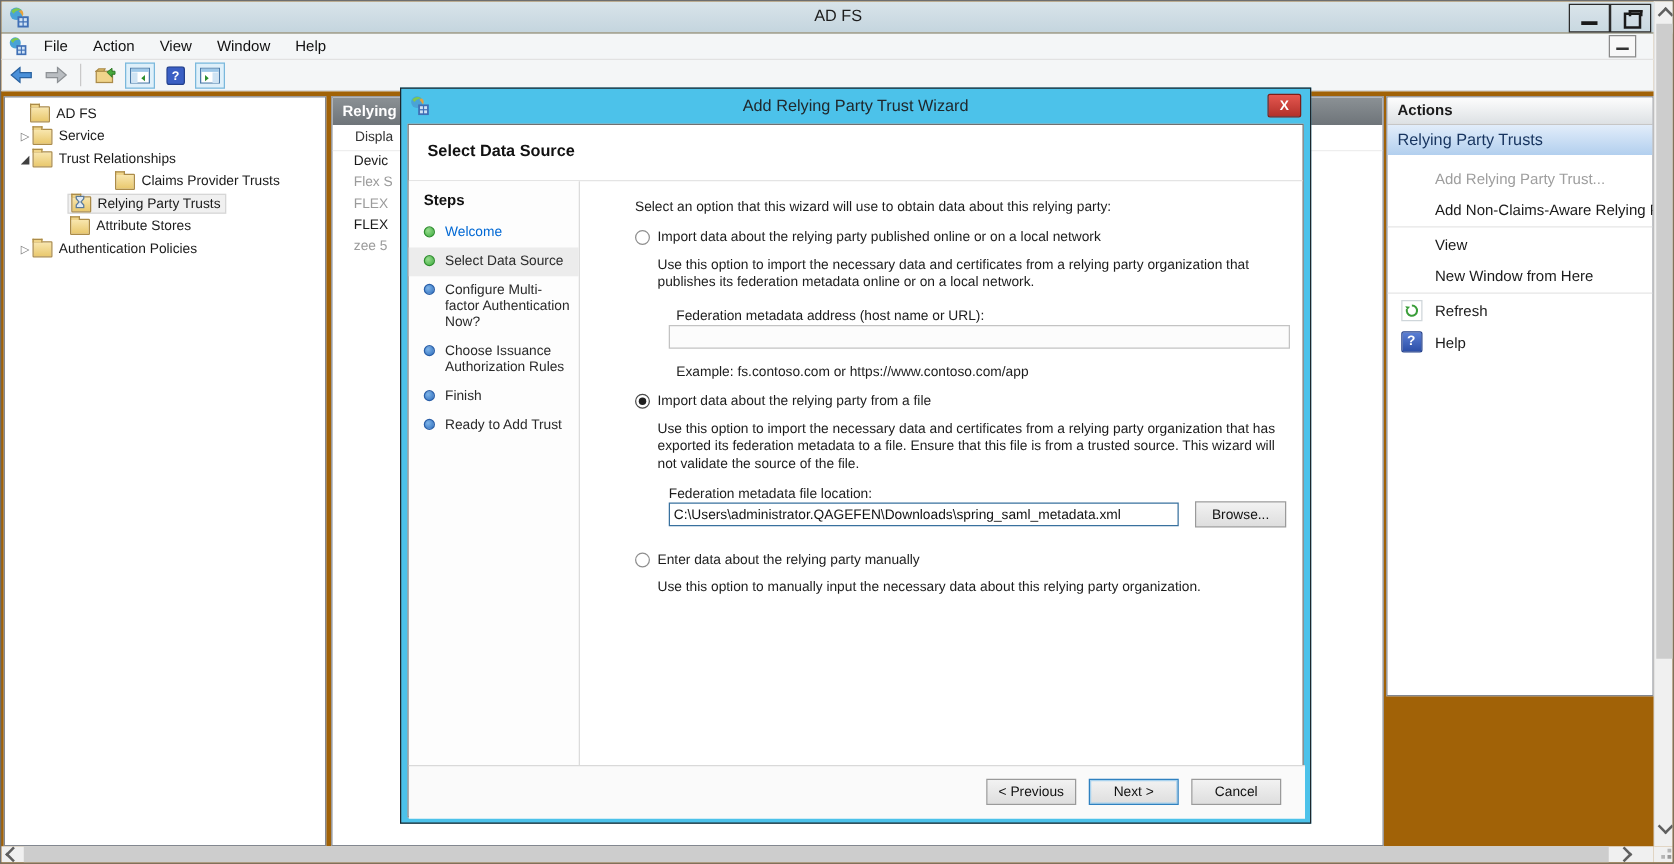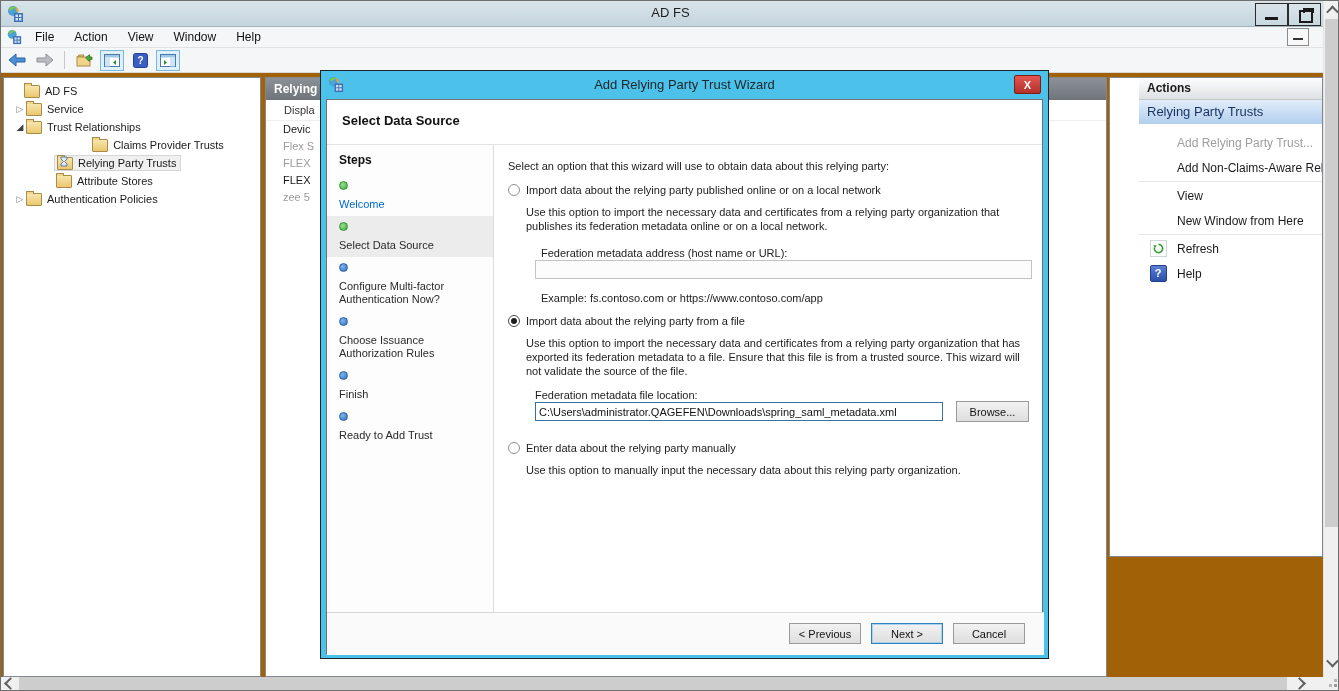--- a/index.html
+++ b/index.html
@@ -35,21 +35,21 @@
   .exp{width:12px;text-align:center;color:#7a7a7a;font-size:9px;flex:none;}
   .exp.open{color:#404040;}
   .folder{width:14px;height:11px;background:linear-gradient(#f8e6ae,#e9c86d);border:1px solid #ab8b49;border-radius:1px;position:relative;display:inline-block;flex:none;margin-right:5px;}
   .folder::before{content:"";position:absolute;top:-3px;left:-1px;width:6px;height:2px;background:#efd489;border:1px solid #ab8b49;border-bottom:none;}
   .selbox{display:flex;align-items:center;background:#f0f0f0;border:1px solid #d6d6d6;padding:0 4px 0 2px;height:16px;box-sizing:border-box;}
   .mid-pane{position:absolute;left:264px;top:76px;width:842px;height:600px;background:#fff;border:1px solid #828790;box-sizing:border-box;overflow:hidden;}
   .mid-hdr{height:22px;background:linear-gradient(#8b9195,#6e7479);color:#fff;font-weight:bold;font-size:12px;line-height:22px;padding-left:8px;}
   .col-hdr{height:20px;line-height:20px;padding-left:18px;font-size:11px;color:#333;border-bottom:1px solid #eee;}
   .mid-row{height:17px;line-height:17px;padding-left:17px;font-size:11px;}
   .mid-row.muted{color:#9b9b9b;}
-  .act-pane{position:absolute;left:1108px;top:76px;width:214px;height:480px;background:#fff;border:1px solid #828790;box-sizing:border-box;overflow:hidden;padding-left:29px;}
+  .act-pane{position:absolute;left:1108px;top:76px;width:214px;height:480px;background:#fff;border:1px solid #828790;box-sizing:border-box;overflow:hidden;}
   .act-hdr{height:21px;background:linear-gradient(#fdfdfd,#dde1e4);border-bottom:1px solid #c6c6c6;font-weight:bold;font-size:12px;line-height:21px;padding-left:8px;color:#1a1a1a;}
   .act-sub{height:24px;background:linear-gradient(#e2edfa,#b2cfee);font-size:13px;line-height:24px;padding-left:8px;color:#17345f;}
   .act-item{height:25px;display:flex;align-items:center;font-size:12px;color:#1a1a1a;}
   .act-item .ind{width:38px;flex:none;display:flex;align-items:center;justify-content:center;}
   .act-item.disabled{color:#9e9e9e;}
   .act-sep{height:1px;background:#e6e6e6;margin:1px 0;}
   .ref-icon{width:15px;height:15px;border:1px solid #cfd6da;background:#fff;display:flex;align-items:center;justify-content:center;}
   .help-icon{width:15px;height:15px;background:linear-gradient(#5b7fd4,#2c4fa8);border:1px solid #23408c;border-radius:2px;color:#fff;font-weight:bold;font-size:11px;text-align:center;line-height:15px;}
   .help-icon::after{content:"?";}
   
@@ -67,23 +67,23 @@
   .grip-dots{position:absolute;right:3px;bottom:3px;width:3px;height:3px;background:#9a9a9a;box-shadow:0 -5px #b5b5b5,-5px 0 #b5b5b5;}
   .bottom-edge{position:absolute;left:0;top:689px;width:1339px;height:2px;background:#b3a77d;}
   
   .dialog{position:absolute;left:319px;top:69px;width:729px;height:589px;background:#4cc2ea;border:1px solid #1c272d;box-sizing:border-box;z-index:10;}
   .dlg-title{position:absolute;left:0;top:0;width:100%;height:28px;}
   .dlg-title .t{position:absolute;left:0;top:6px;width:100%;text-align:center;font-size:13px;color:#20282c;}
   .dlg-close{position:absolute;right:7px;top:4px;width:27px;height:19px;background:linear-gradient(#e4574f,#b3312b);border:1px solid #7e1d18;border-radius:2px;color:#fff;font-weight:bold;font-size:11px;text-align:center;line-height:19px;box-sizing:border-box;}
   .dlg-inner{position:absolute;left:5px;top:28px;width:717px;height:555px;background:#fff;border:1px solid #707070;box-sizing:border-box;}
   .page-title{position:absolute;left:15px;top:13px;font-size:13px;font-weight:bold;color:#111;}
   .hdr-line{position:absolute;left:0;top:44px;width:100%;height:1px;background:#e4e4e4;}
-  .steps-panel{position:absolute;left:0;top:45px;width:167px;height:467px;background:#fdfdfd;border-right:1px solid #dcdcdc;box-sizing:border-box;}
+  .steps-panel{position:absolute;left:0;top:45px;width:137px;height:467px;background:#fdfdfd;border-right:1px solid #dcdcdc;box-sizing:border-box;}
   .steps-title{font-weight:bold;font-size:12px;padding:8px 0 8px 12px;color:#111;}
-  .step{display:flex;gap:8px;padding:5px 6px 5px 12px;font-size:11px;line-height:13px;color:#2a2a2a;flex-direction:column;}
+  .step{display:flex;gap:8px;padding:5px 6px 5px 12px;font-size:11px;line-height:13px;color:#2a2a2a;}
   .step.active{background:#ececec;}
   .step .lbl{max-width:118px;}
   .step.link .lbl{color:#0068d4;}
   .bullet{width:9px;height:9px;border-radius:50%;flex:none;margin-top:1px;box-sizing:border-box;}
   .bullet.green{background:radial-gradient(circle at 35% 35%,#97dc8e,#3fae3f);border:1px solid #2f8f2f;}
   .bullet.blue{background:radial-gradient(circle at 35% 35%,#7fb4e8,#2e6fbf);border:1px solid #2a5fa8;}
   .content{position:absolute;left:168px;top:45px;width:549px;height:467px;font-size:11px;}
   .content .txt{position:absolute;color:#1c1c1c;line-height:14px;}
   .radio{position:absolute;width:12px;height:12px;border:1px solid #8f8f8f;border-radius:50%;background:#fff;box-sizing:border-box;}
   .radio.checked{border-color:#4a4a4a;}

